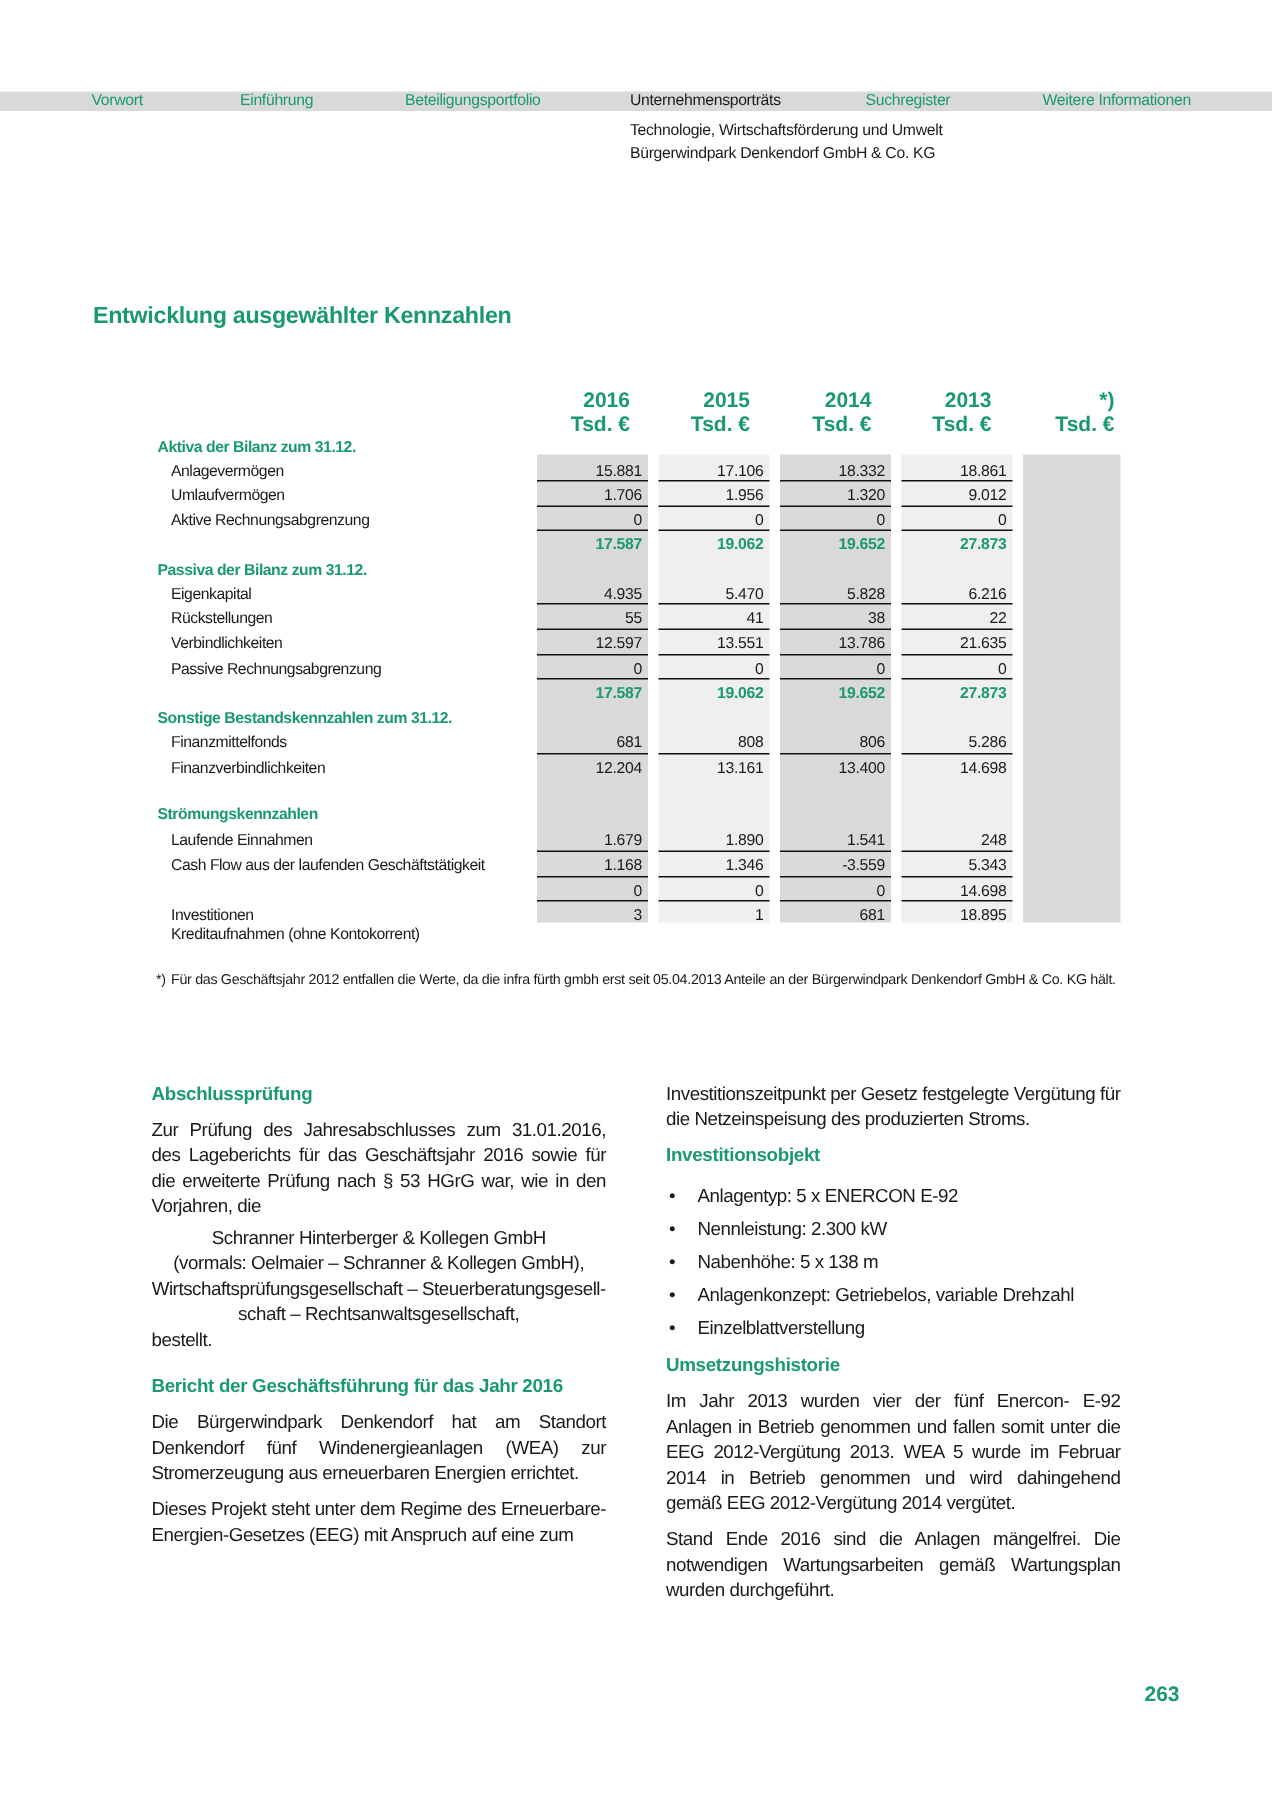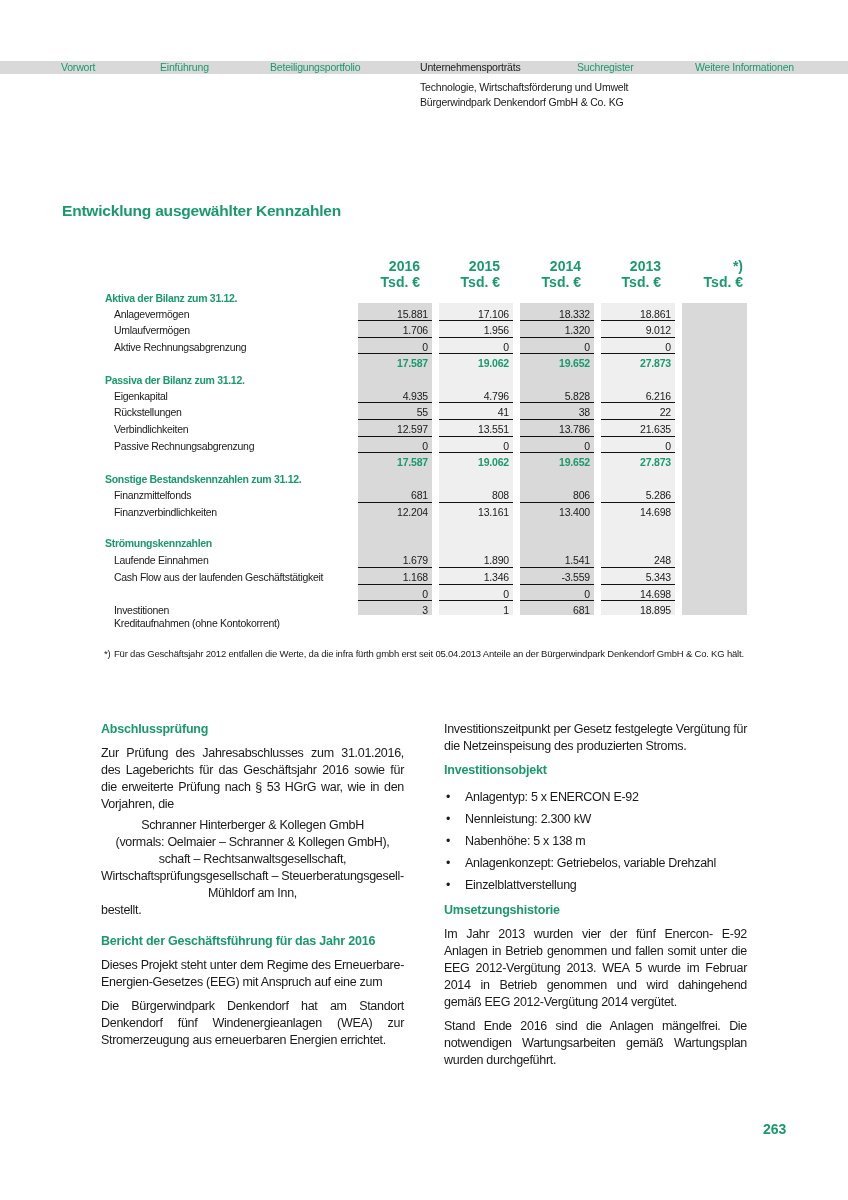--- a/index.html
+++ b/index.html
@@ -143,21 +143,21 @@
   <div class="cell" style="left:358px;width:70px;top:505px">12.204</div>
   <div class="cell" style="left:358px;width:70px;top:553px">1.679</div>
   <div class="cell" style="left:358px;width:70px;top:570px">1.168</div>
   <div class="cell" style="left:358px;width:70px;top:587px">0</div>
   <div class="cell" style="left:358px;width:70px;top:603px">3</div>
 
   <div class="cell" style="left:439px;width:70px;top:307px">17.106</div>
   <div class="cell" style="left:439px;width:70px;top:323px">1.956</div>
   <div class="cell" style="left:439px;width:70px;top:340px">0</div>
   <div class="cell total" style="left:439px;width:70px;top:356px">19.062</div>
-  <div class="cell" style="left:439px;width:70px;top:389px">4.796</div>
+  <div class="cell" style="left:439px;width:70px;top:389px">5.470</div>
   <div class="cell" style="left:439px;width:70px;top:405px">41</div>
   <div class="cell" style="left:439px;width:70px;top:422px">13.551</div>
   <div class="cell" style="left:439px;width:70px;top:439px">0</div>
   <div class="cell total" style="left:439px;width:70px;top:455px">19.062</div>
   <div class="cell" style="left:439px;width:70px;top:488px">808</div>
   <div class="cell" style="left:439px;width:70px;top:505px">13.161</div>
   <div class="cell" style="left:439px;width:70px;top:553px">1.890</div>
   <div class="cell" style="left:439px;width:70px;top:570px">1.346</div>
   <div class="cell" style="left:439px;width:70px;top:587px">0</div>
   <div class="cell" style="left:439px;width:70px;top:603px">1</div>
@@ -250,28 +250,27 @@
   <span class="mark">*)</span>
   <span>Für das Geschäftsjahr 2012 entfallen die Werte, da die infra fürth gmbh erst seit 05.04.2013 Anteile an der Bürgerwindpark Denkendorf GmbH &amp; Co. KG hält.</span>
 </div>
 
 <div class="col-text" style="left:101px;top:721px">
   <div class="h2">Abschlussprüfung</div>
   <div class="para" style="margin-bottom:4px">Zur Prüfung des Jahresabschlusses zum 31.01.2016, des Lageberichts für das Geschäftsjahr 2016 sowie für die erweiterte Prüfung nach § 53 HGrG war, wie in den Vorjahren, die</div>
   <div class="center">
     <div>Schranner Hinterberger &amp; Kollegen GmbH</div>
     <div>(vormals: Oelmaier – Schranner &amp; Kollegen GmbH),</div>
+    <div>Wirtschaftsprüfungsgesellschaft – Steuerberatungsgesell-</div>
     <div>schaft – Rechtsanwaltsgesellschaft,</div>
-    <div>Wirtschaftsprüfungsgesellschaft – Steuerberatungsgesell-</div>
-    <div>Mühldorf am Inn,</div>
   </div>
   <div class="para" style="margin-bottom:14px">bestellt.</div>
   <div class="h2">Bericht der Geschäftsführung für das Jahr 2016</div>
+  <div class="para">Die Bürgerwindpark Denkendorf hat am Standort Denkendorf fünf Windenergieanlagen (WEA) zur Stromerzeugung aus erneuerbaren Energien errichtet.</div>
   <div class="para">Dieses Projekt steht unter dem Regime des Erneuerbare-Energien-Gesetzes (EEG) mit Anspruch auf eine zum</div>
-  <div class="para">Die Bürgerwindpark Denkendorf hat am Standort Denkendorf fünf Windenergieanlagen (WEA) zur Stromerzeugung aus erneuerbaren Energien errichtet.</div>
 </div>
 
 <div class="col-text" style="left:444px;top:721px">
   <div class="para">Investitionszeitpunkt per Gesetz festgelegte Vergütung für die Netzeinspeisung des produzierten Stroms.</div>
   <div class="h2">Investitionsobjekt</div>
   <ul class="bullets">
     <li>Anlagentyp: 5 x ENERCON E-92</li>
     <li>Nennleistung: 2.300 kW</li>
     <li>Nabenhöhe: 5 x 138 m</li>
     <li>Anlagenkonzept: Getriebelos, variable Drehzahl</li>

